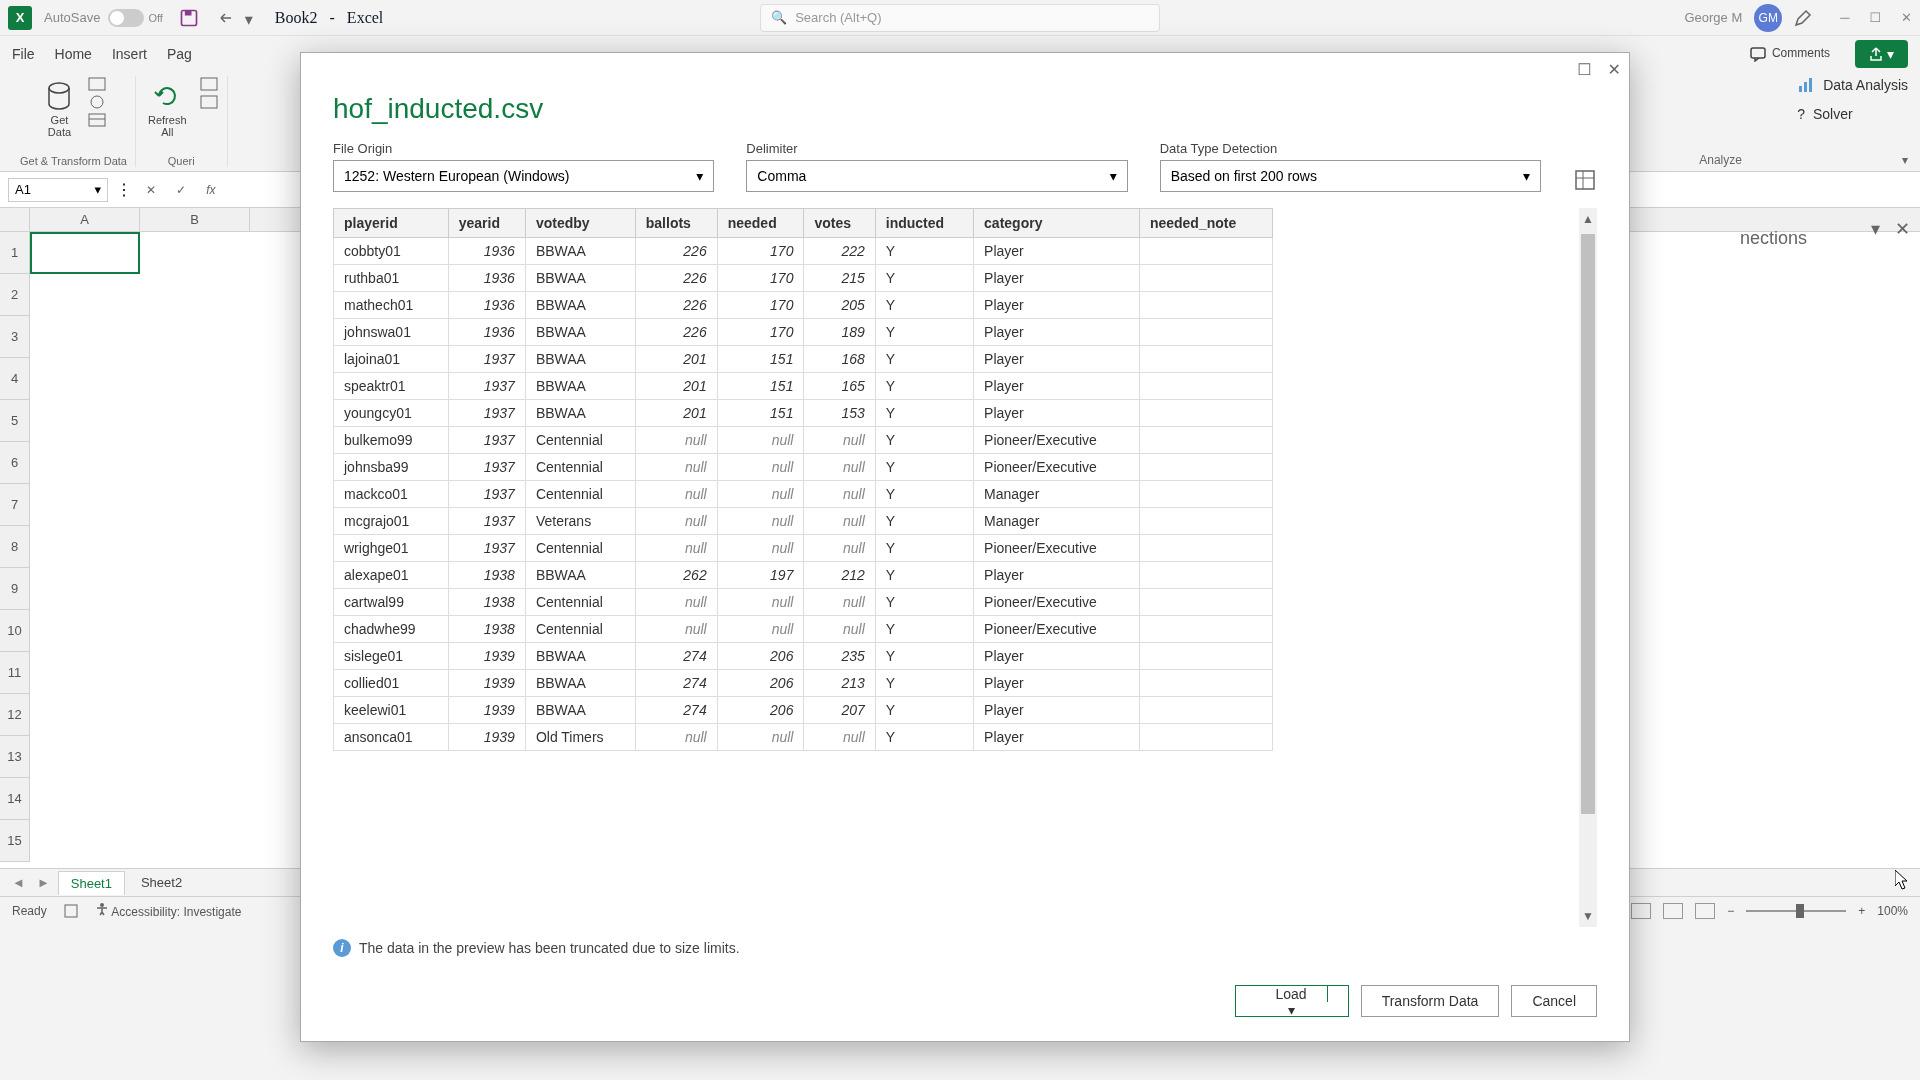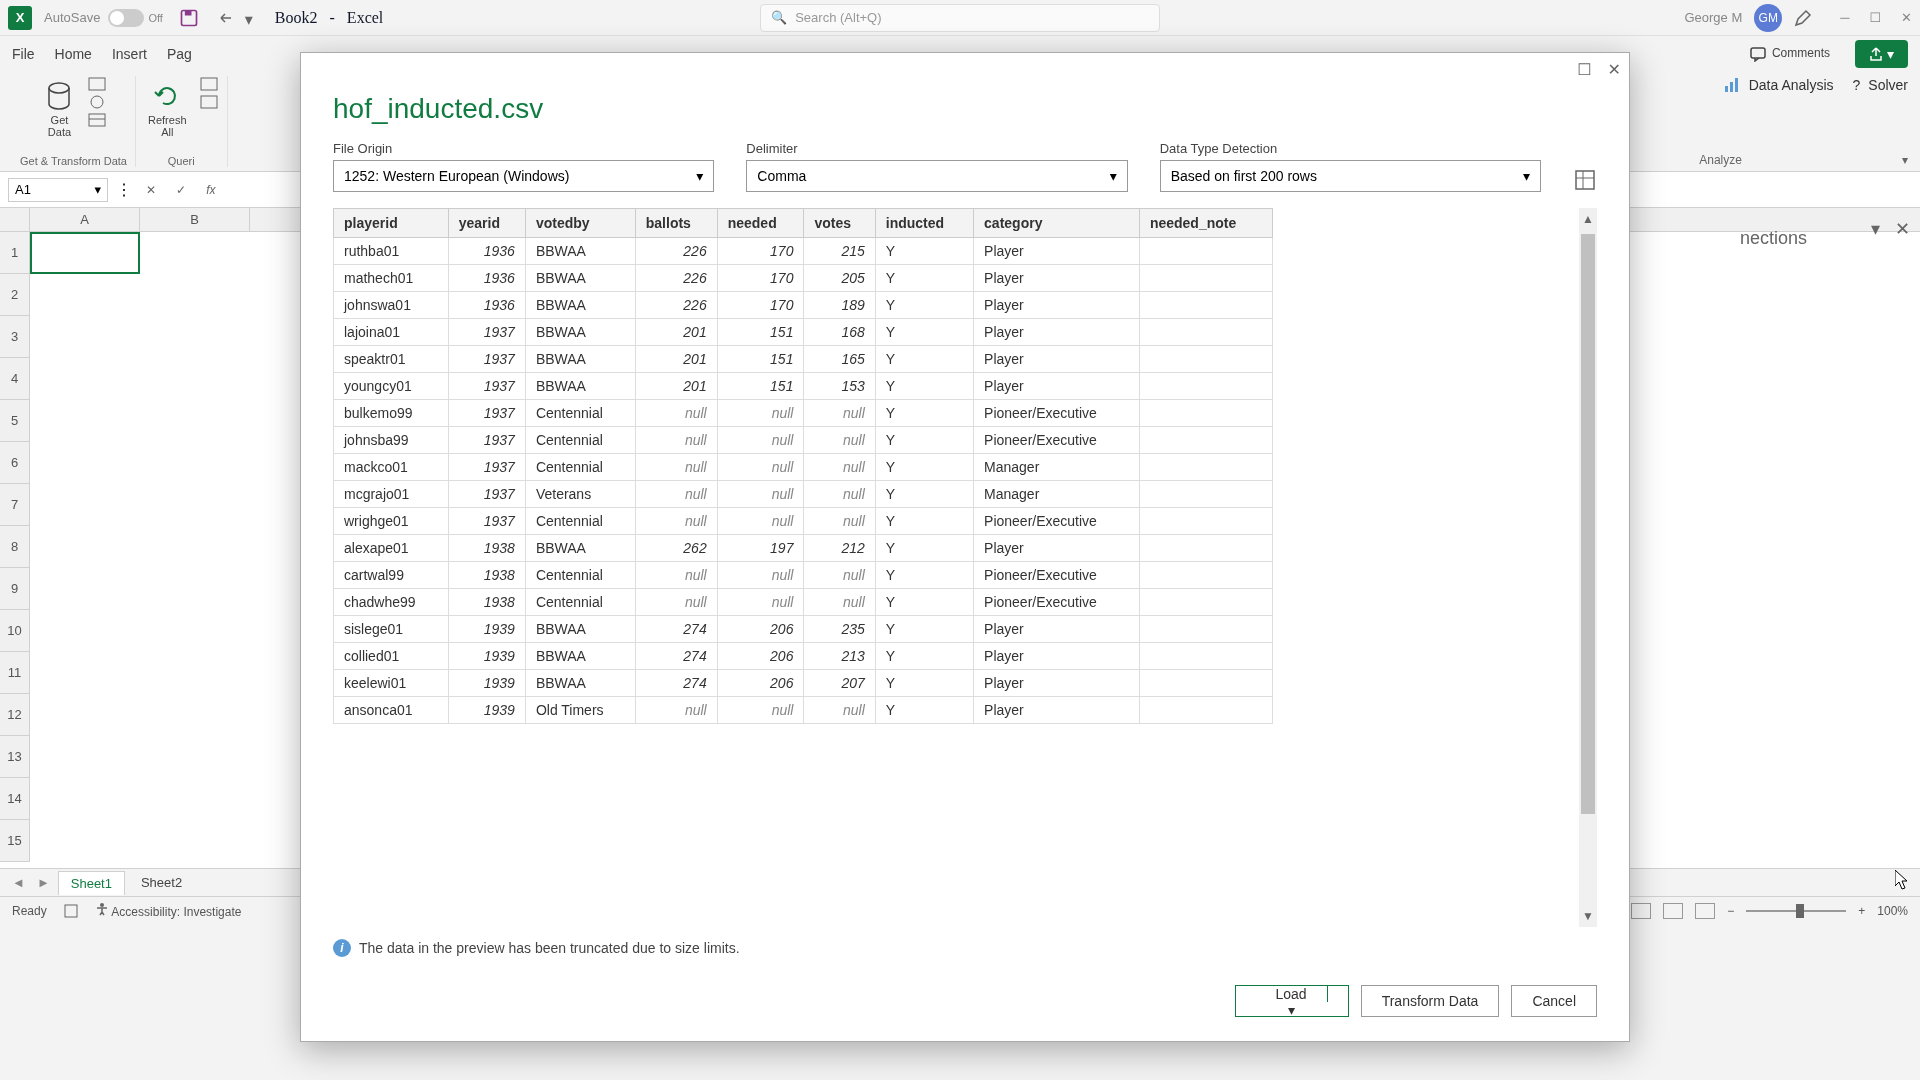--- a/index.html
+++ b/index.html
@@ -27,21 +27,21 @@
 .ribbon-right { margin-left: auto; display: flex; align-items: center; gap: 12px; }
 .comments-btn { display: flex; align-items: flex-start; gap: 6px; padding: 6px 12px; border: 1px solid transparent; border-radius: 4px; font-size: 12px; }
 .share-btn { background: #107c41; color: white; padding: 6px 14px; border-radius: 4px; font-size: 14px; display: flex; align-items: center; gap: 4px; }
 
 
 .ribbon { height: 100px; background: #f3f3f3; border-bottom: 1px solid #d0d0d0; display: flex; padding: 4px 12px; position: relative; }
 .ribbon-group { display: flex; flex-direction: column; align-items: center; padding: 0 8px; border-right: 1px solid #e0e0e0; }
 .ribbon-group-label { font-size: 11px; color: #666; margin-top: auto; }
 .ribbon-big-btn { display: flex; flex-direction: column; align-items: center; gap: 2px; padding: 4px; font-size: 11px; color: #444; }
 .ribbon-icon-lg { width: 32px; height: 32px; }
-.ribbon-side-pane { position: absolute; right: 12px; top: 4px; display: flex; flex-direction: row; gap: 19px; font-size: 14px; color: #333; }
+.ribbon-side-pane { position: absolute; right: 12px; top: 4px; display: flex; flex-direction: column; gap: 12px; font-size: 14px; color: #333; }
 .ribbon-side-item { display: flex; align-items: center; gap: 8px; }
 .analyze-grp { position: absolute; right: 12px; bottom: 4px; display: flex; align-items: center; gap: 160px; font-size: 12px; color: #666; }
 
 
 .formula-bar { height: 36px; background: white; border-bottom: 1px solid #d0d0d0; display: flex; align-items: center; padding: 0 8px; gap: 8px; }
 .name-box { width: 100px; height: 24px; border: 1px solid #ccc; padding: 0 6px; font-size: 13px; display: flex; align-items: center; justify-content: space-between; }
 .fx-btn { color: #666; font-size: 12px; padding: 0 6px; }
 
 
 .grid-area { position: relative; background: white; height: 660px; }
@@ -350,20 +350,31 @@
               <th>ballots</th>
               <th>needed</th>
               <th>votes</th>
               <th>inducted</th>
               <th>category</th>
               <th>needed_note</th>
             </tr>
           </thead>
         <tbody id="preview-body">
             <tr>
+              <td>cobbty01</td>
+              <td class="num">1936</td>
+              <td>BBWAA</td>
+              <td class="num">226</td>
+              <td class="num">170</td>
+              <td class="num">222</td>
+              <td>Y</td>
+              <td>Player</td>
+              <td></td>
+            </tr>
+            <tr>
               <td>ruthba01</td>
               <td class="num">1936</td>
               <td>BBWAA</td>
               <td class="num">226</td>
               <td class="num">170</td>
               <td class="num">215</td>
               <td>Y</td>
               <td>Player</td>
               <td></td>
             </tr>

